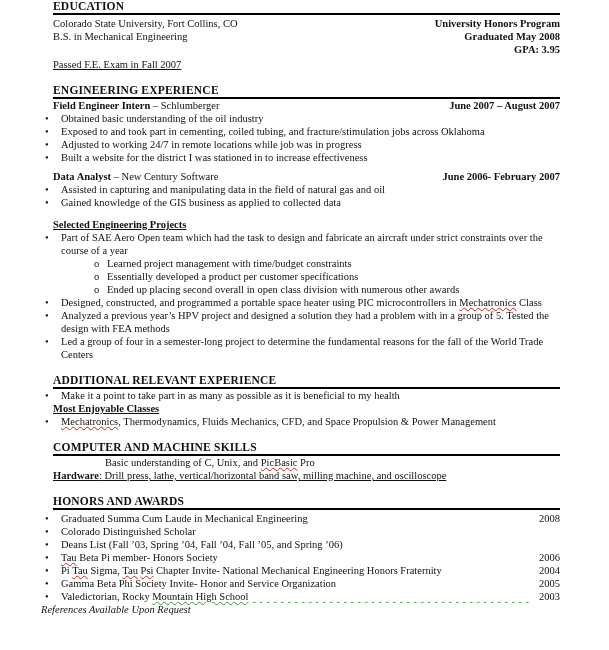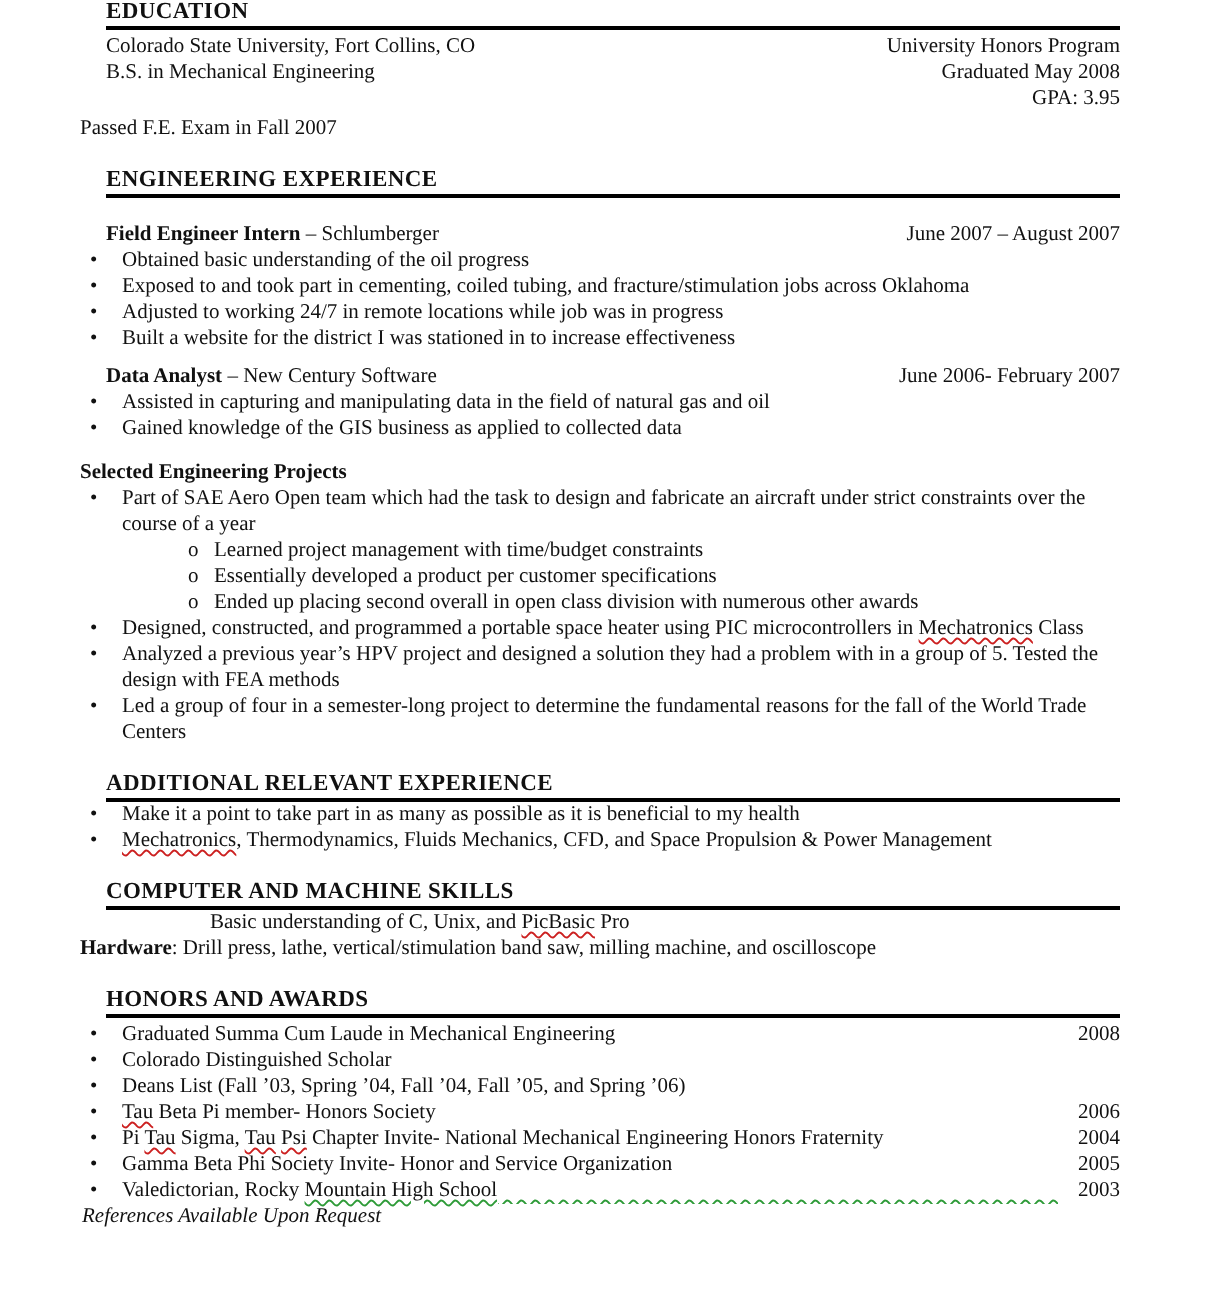--- a/index.html
+++ b/index.html
@@ -16,26 +16,26 @@
   .content{margin-left:40px;width:520px;}
   .b{font-weight:700;}
   .sec-h{
     margin-left:13px;
     font-size:11.5px;font-weight:700;line-height:12px;
     border-bottom:2px solid #000;
     padding-bottom:1px;
     letter-spacing:.2px;
   }
   .mt13{margin-top:13px;}
-  .p{}
+  .p{margin-left:13px;text-decoration:underline;}
   .row{margin-left:13px;display:flex;justify-content:space-between;}
-  .row .right{text-align:right;white-space:nowrap;}
+  .row .right{text-align:right;white-space:nowrap;font-weight:bold;}
   .rows{margin-top:2px;}
   .note{margin-top:2px;}
-  .job-h{margin-top:12px;}
+  .job-h{margin-top:0;}
   .job-h2{margin-top:6px;}
   .sub-h{margin-top:9px;font-weight:700;}
   .grp-h{font-weight:700;}
   .li{margin-left:5px;display:flex;align-items:flex-start;}
   .li .mark{width:16px;flex:none;}
   .li2{margin-left:54px;display:flex;align-items:flex-start;}
   .li2 .mark{width:13px;flex:none;}
   .li .txt,.li2 .txt{flex:1;}
   .hrow{margin-left:5px;display:flex;align-items:flex-start;}
   .hrow .mark{width:16px;flex:none;}
@@ -94,21 +94,21 @@
 
     <section>
       <div class="sec-h mt13">ENGINEERING EXPERIENCE</div>
 
       <div class="row job-h">
         <div><span class="b">Field Engineer Intern</span><span> – Schlumberger</span></div>
         <div class="right">June 2007 – August 2007</div>
       </div>
       <div class="li">
           <span class="mark">•</span>
-          <span class="txt">Obtained basic understanding of the oil progress</span>
+          <span class="txt">Obtained basic understanding of the oil industry</span>
         </div>
       <div class="li">
           <span class="mark">•</span>
           <span class="txt">Exposed to and took part in cementing, coiled tubing, and fracture/stimulation jobs across Oklahoma</span>
         </div>
       <div class="li">
           <span class="mark">•</span>
           <span class="txt">Adjusted to working 24/7 in remote locations while job was in progress</span>
         </div>
       <div class="li">
@@ -159,30 +159,31 @@
           <span class="txt">Led a group of four in a semester-long project to determine the fundamental reasons for the fall of the World Trade Centers</span>
         </div>
     </section>
 
     <section>
       <div class="sec-h mt13">ADDITIONAL RELEVANT EXPERIENCE</div>
       <div class="li">
           <span class="mark">•</span>
           <span class="txt">Make it a point to take part in as many as possible as it is beneficial to my health</span>
         </div>
+      <div class="p grp-h">Most Enjoyable Classes</div>
       <div class="li">
           <span class="mark">•</span>
           <span class="txt"><span class="sq-red">Mechatronics</span><span>, Thermodynamics, Fluids Mechanics, CFD, and Space Propulsion &amp; Power Management</span></span>
         </div>
     </section>
 
     <section>
       <div class="sec-h mt13">COMPUTER AND MACHINE SKILLS</div>
       <div class="indent65"><span>Basic understanding of C, Unix, and </span><span class="sq-red">PicBasic</span><span> Pro</span></div>
-      <div class="p"><span class="b">Hardware</span><span>: Drill press, lathe, vertical/stimulation band saw, milling machine, and oscilloscope</span></div>
+      <div class="p"><span class="b">Hardware</span><span>: Drill press, lathe, vertical/horizontal band saw, milling machine, and oscilloscope</span></div>
     </section>
 
     <section>
       <div class="sec-h mt13">HONORS AND AWARDS</div>
       <div class="rows">
         <div class="hrow">
             <span class="mark">•</span>
             <span><span>Graduated Summa Cum Laude in Mechanical Engineering</span></span>
             <span class="fill"></span>
             <span class="year">2008</span>

